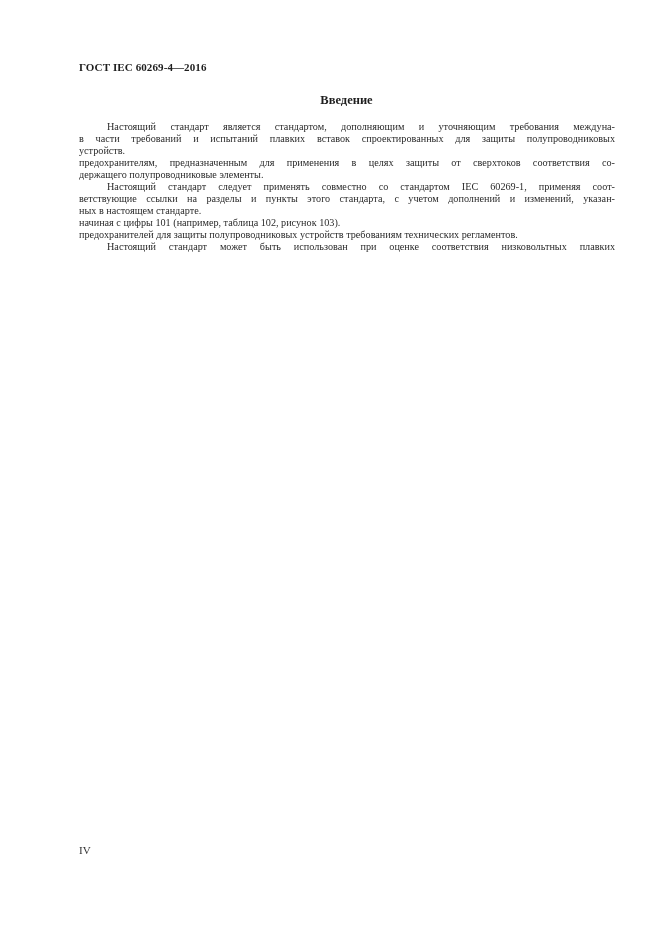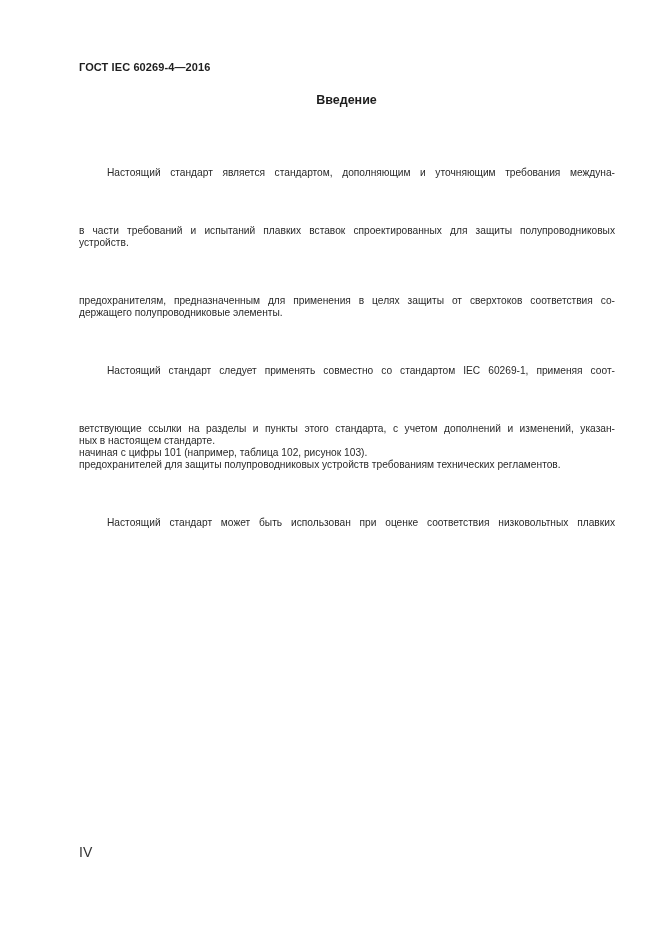--- a/index.html
+++ b/index.html
@@ -14,20 +14,21 @@
       overflow: hidden;
       font-family: "Liberation Sans", sans-serif;
       color: #222222;
     }
     .page {
       position: absolute;
       left: 0; top: 0;
       width: 661px;
       height: 694px;
       background: #ffffff;
+      font-family: Liberation Serif, serif;
     }
     .header-code {
       position: absolute;
       left: 79px;
       top: 61px;
       font-size: 11px;
       font-weight: bold;
       letter-spacing: 0.1px;
       color: #1e1e1e;
     }
@@ -53,30 +54,29 @@
     .line {
       display: block;
       white-space: nowrap;
       height: 12px;
     }
     .line.justify {
       text-align: justify;
       text-align-last: justify;
       white-space: normal;
       overflow: hidden;
-      margin-top: 46px;
     }
     .line.indent {
       padding-left: 28px;
     }
     .page-number {
       position: absolute;
       left: 79px;
       top: 844px;
-      font-size: 14px;
+      font-size: 11px;
       color: #333333;
     }
   </style>
 </head>
 <body>
 
 <div class="page">
 
   <div class="header-code">ГОСТ IEC 60269-4—2016</div>
 

